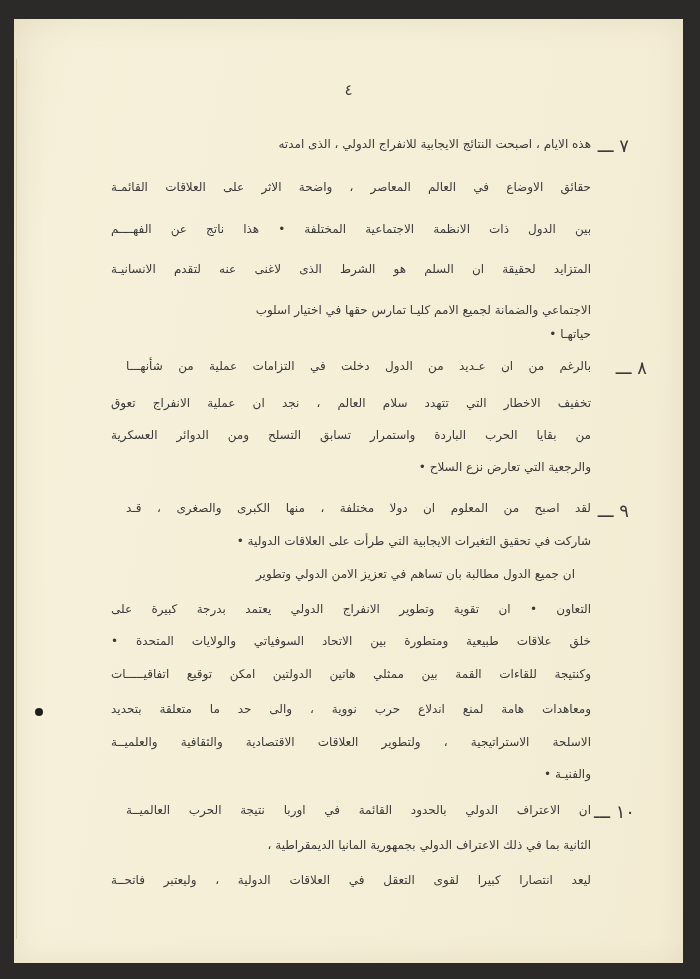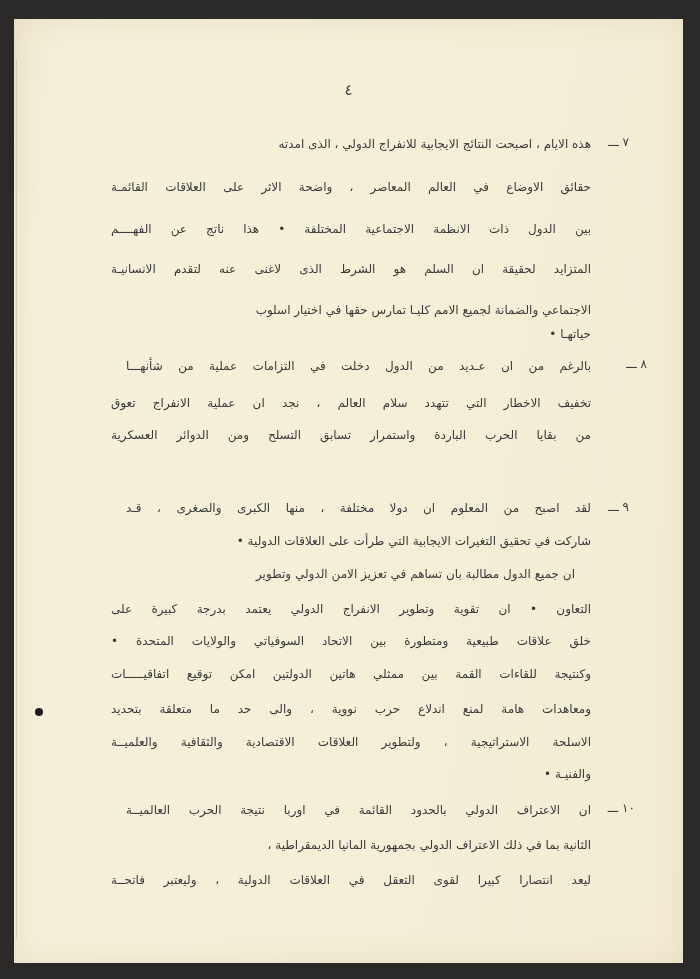--- a/index.html
+++ b/index.html
@@ -21,21 +21,21 @@
       font-size:15px; color:#3b3b3b;
     }
     .line {
       position:absolute; direction:rtl; white-space:nowrap;
       font-size:12px; color:#3a3a3a; line-height:20px;
       font-family: "DejaVu Sans", sans-serif;
     }
     .line.just { text-align-last: justify; text-align: justify; margin-left: 44px; }
     .num {
       position:absolute; direction:rtl; white-space:nowrap;
-      font-size:12px; color:#3a3a3a;
+      font-size:18px; color:#3a3a3a;
     }
   </style>
 </head>
 <body>
 
 <div class="page">
   <div class="fold"></div>
   <div class="speck"></div>
 
   <div class="page-number">٤</div>
@@ -45,20 +45,21 @@
   <div class="line just" style="right:92px; top:158px; width:480px;">حقائق الاوضاع في العالم المعاصر ، واضحة الاثر على العلاقات القائمـة</div>
   <div class="line just" style="right:92px; top:200px; width:480px;">بين الدول ذات الانظمة الاجتماعية المختلفة • هذا ناتج عن الفهــــم</div>
   <div class="line just" style="right:92px; top:240px; width:480px;">المتزايد لحقيقة ان السلم هو الشرط الذى لاغنى عنه لتقدم الانسانيـة</div>
   <div class="line" style="right:92px; top:281px; width:480px;">الاجتماعي والضمانة لجميع الامم كليـا تمارس حقها في اختيار اسلوب</div>
   <div class="line" style="right:92px; top:305px; width:480px;">حياتهـا •</div>
 
   <div class="num" style="right:36px; top:338px;">٨ ـــ</div>
   <div class="line just" style="right:92px; top:337px; width:465px;">بالرغم من ان عـديد من الدول دخلت في التزامات عملية من شأنهـــا</div>
   <div class="line just" style="right:92px; top:374px; width:480px;">تخفيف الاخطار التي تتهدد سلام العالم ، نجد ان عملية الانفراج تعوق</div>
   <div class="line just" style="right:92px; top:406px; width:480px;">من بقايا الحرب الباردة واستمرار تسابق التسلح ومن الدوائر العسكرية</div>
+  <div class="line" style="right:92px; top:438px; width:480px;">والرجعية التي تعارض نزع السلاح •</div>
 
   <div class="num" style="right:54px; top:481px;">٩ ـــ</div>
   <div class="line just" style="right:92px; top:479px; width:465px;">لقد اصبح من المعلوم ان دولا مختلفة ، منها الكبرى والصغرى ، قـد</div>
   <div class="line" style="right:92px; top:512px; width:480px;">شاركت في تحقيق التغيرات الايجابية التي طرأت على العلاقات الدولية •</div>
   <div class="line" style="right:108px; top:545px; width:450px;">ان جميع الدول مطالبة بان تساهم في تعزيز الامن الدولي وتطوير</div>
   <div class="line just" style="right:92px; top:580px; width:480px;">التعاون • ان تقوية وتطوير الانفراج الدولي يعتمد بدرجة كبيرة على</div>
   <div class="line just" style="right:92px; top:612px; width:480px;">خلق علاقات طبيعية ومتطورة بين الاتحاد السوفياتي والولايات المتحدة •</div>
   <div class="line just" style="right:92px; top:645px; width:480px;">وكنتيجة للقاءات القمة بين ممثلي هاتين الدولتين امكن توقيع اتفاقيـــــات</div>
   <div class="line just" style="right:92px; top:680px; width:480px;">ومعاهدات هامة لمنع اندلاع حرب نووية ، والى حد ما متعلقة بتحديد</div>
   <div class="line just" style="right:92px; top:713px; width:480px;">الاسلحة الاستراتيجية ، ولتطوير العلاقات الاقتصادية والثقافية والعلميــة</div>

